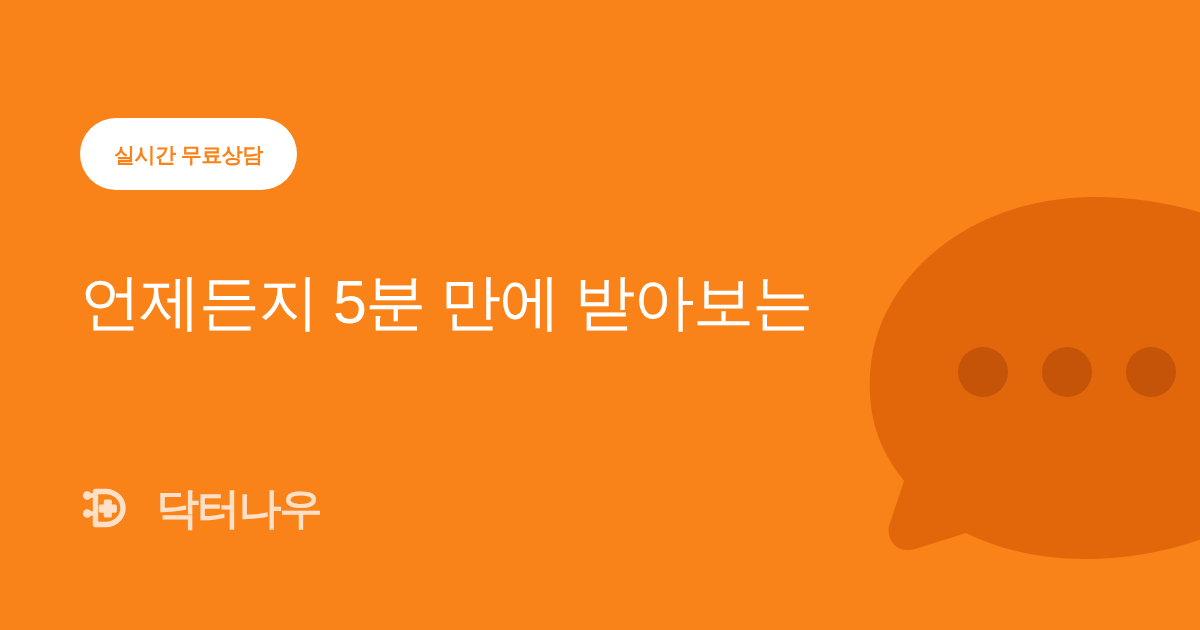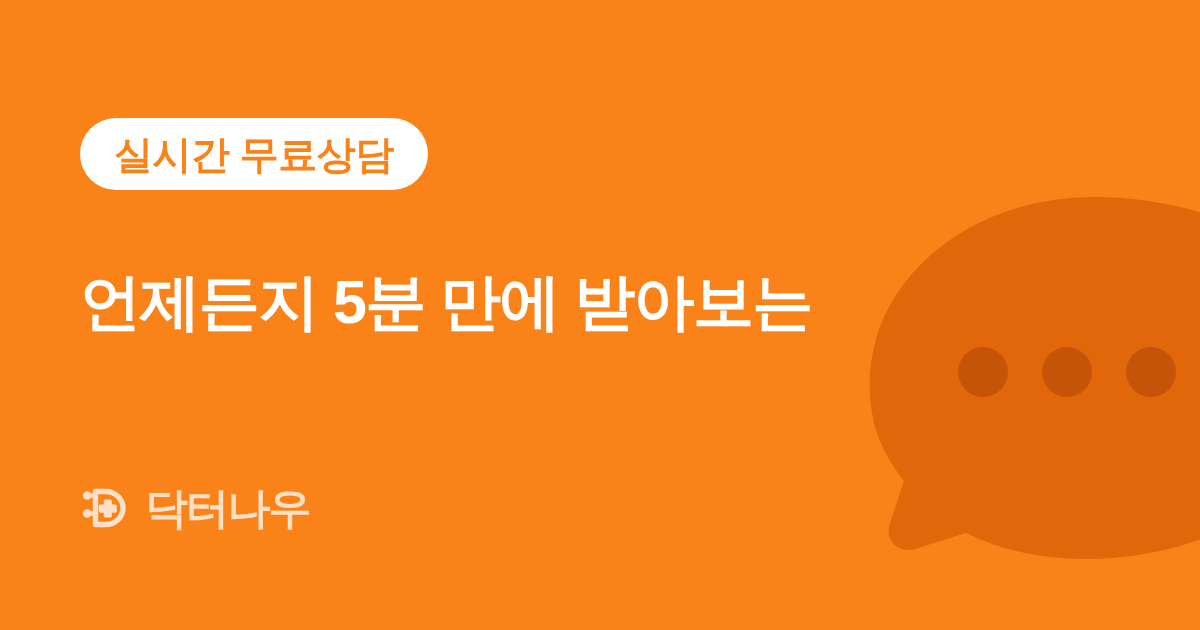--- a/index.html
+++ b/index.html
@@ -52,50 +52,50 @@
     height: 72px;
     box-sizing: border-box;
     display: flex;
     align-items: center;
     justify-content: center;
     padding: 0 34px;
     background: #FFFFFF;
     border-radius: 36px;
   }
   #badge-label {
-    font-size: 39px;
+    font-size: 21px;
     font-weight: 700;
     letter-spacing: -0.5px;
     color: #FA8319;
     white-space: nowrap;
     line-height: 1;
   }
 
   #headline {
     position: absolute;
     left: 0;
     top: 222px;
     color: #FFFFFF;
     font-size: 61px;
-    font-weight: 700;
+    font-weight: 400;
     letter-spacing: -1.6px;
     line-height: 1.31;
     white-space: nowrap;
   }
   #headline .hl-line {
     display: block;
   }
 
   #logo {
     position: absolute;
     left: 0;
     top: 482px;
     display: flex;
     align-items: center;
-    gap: 13px;
+    gap: 24px;
   }
   #logo-mark {
     width: 52px;
     height: 52px;
     display: block;
     flex: 0 0 auto;
   }
   #logo-wordmark {
     font-size: 43px;
     font-weight: 700;

